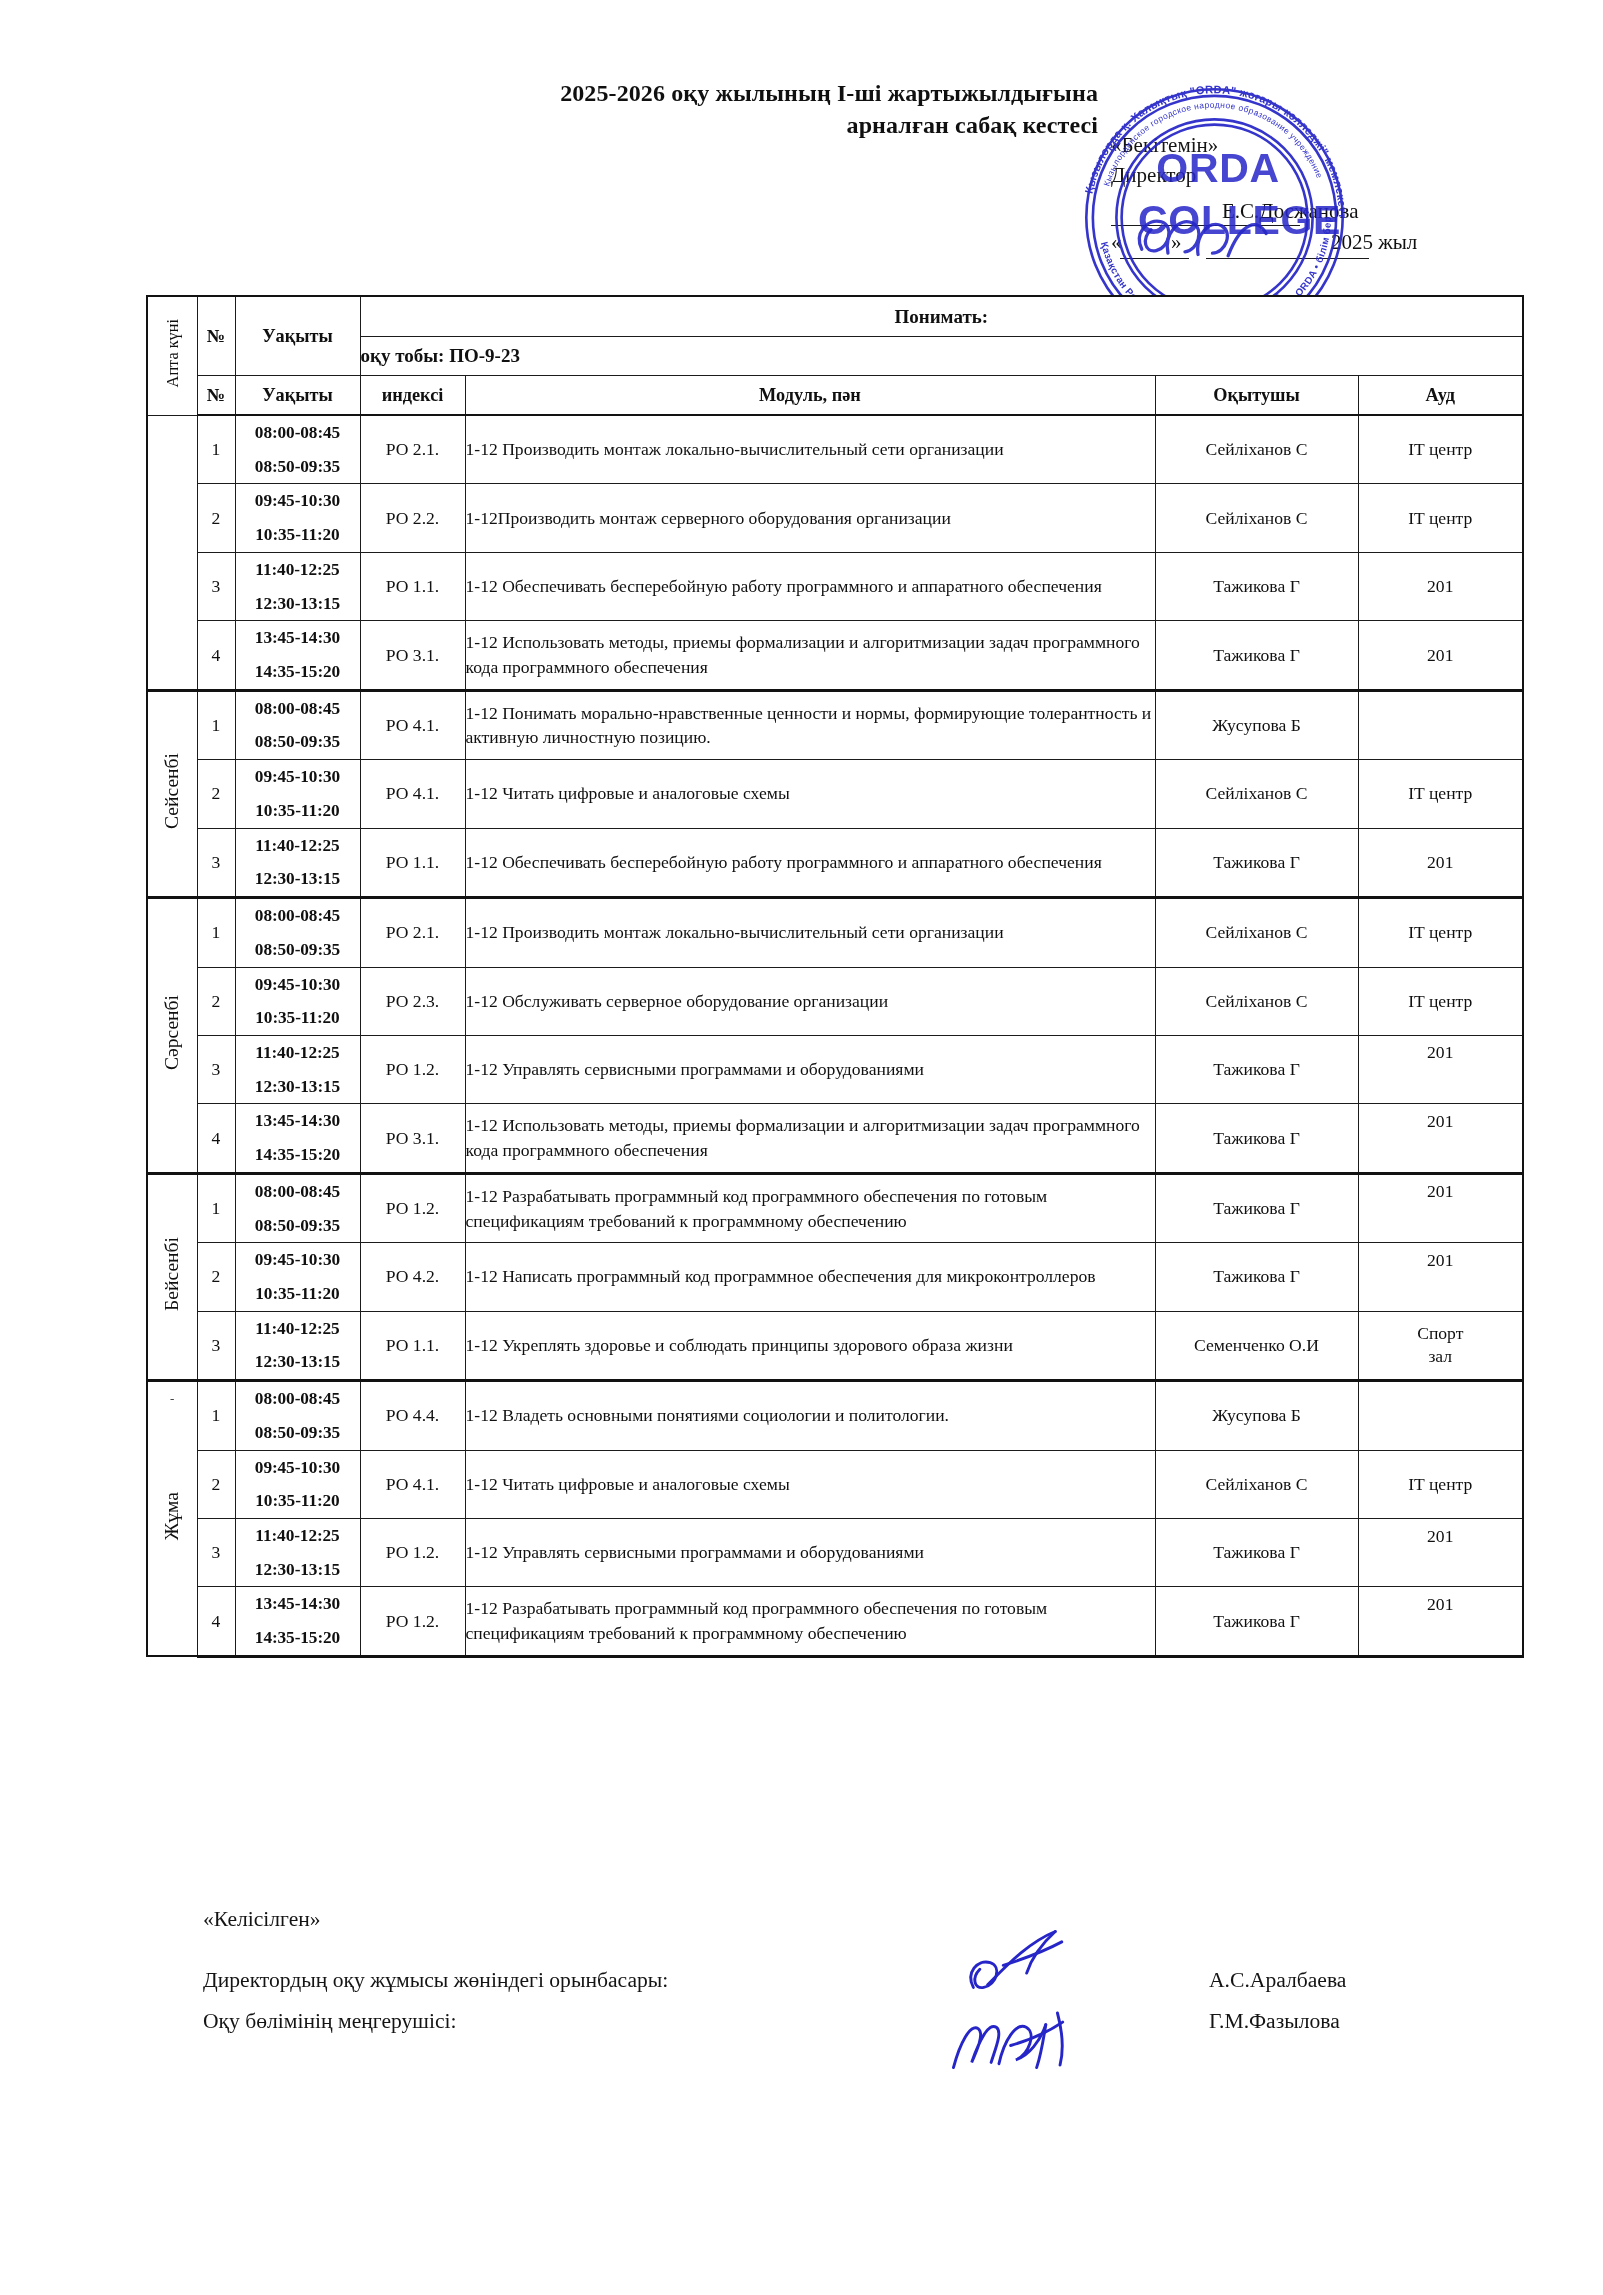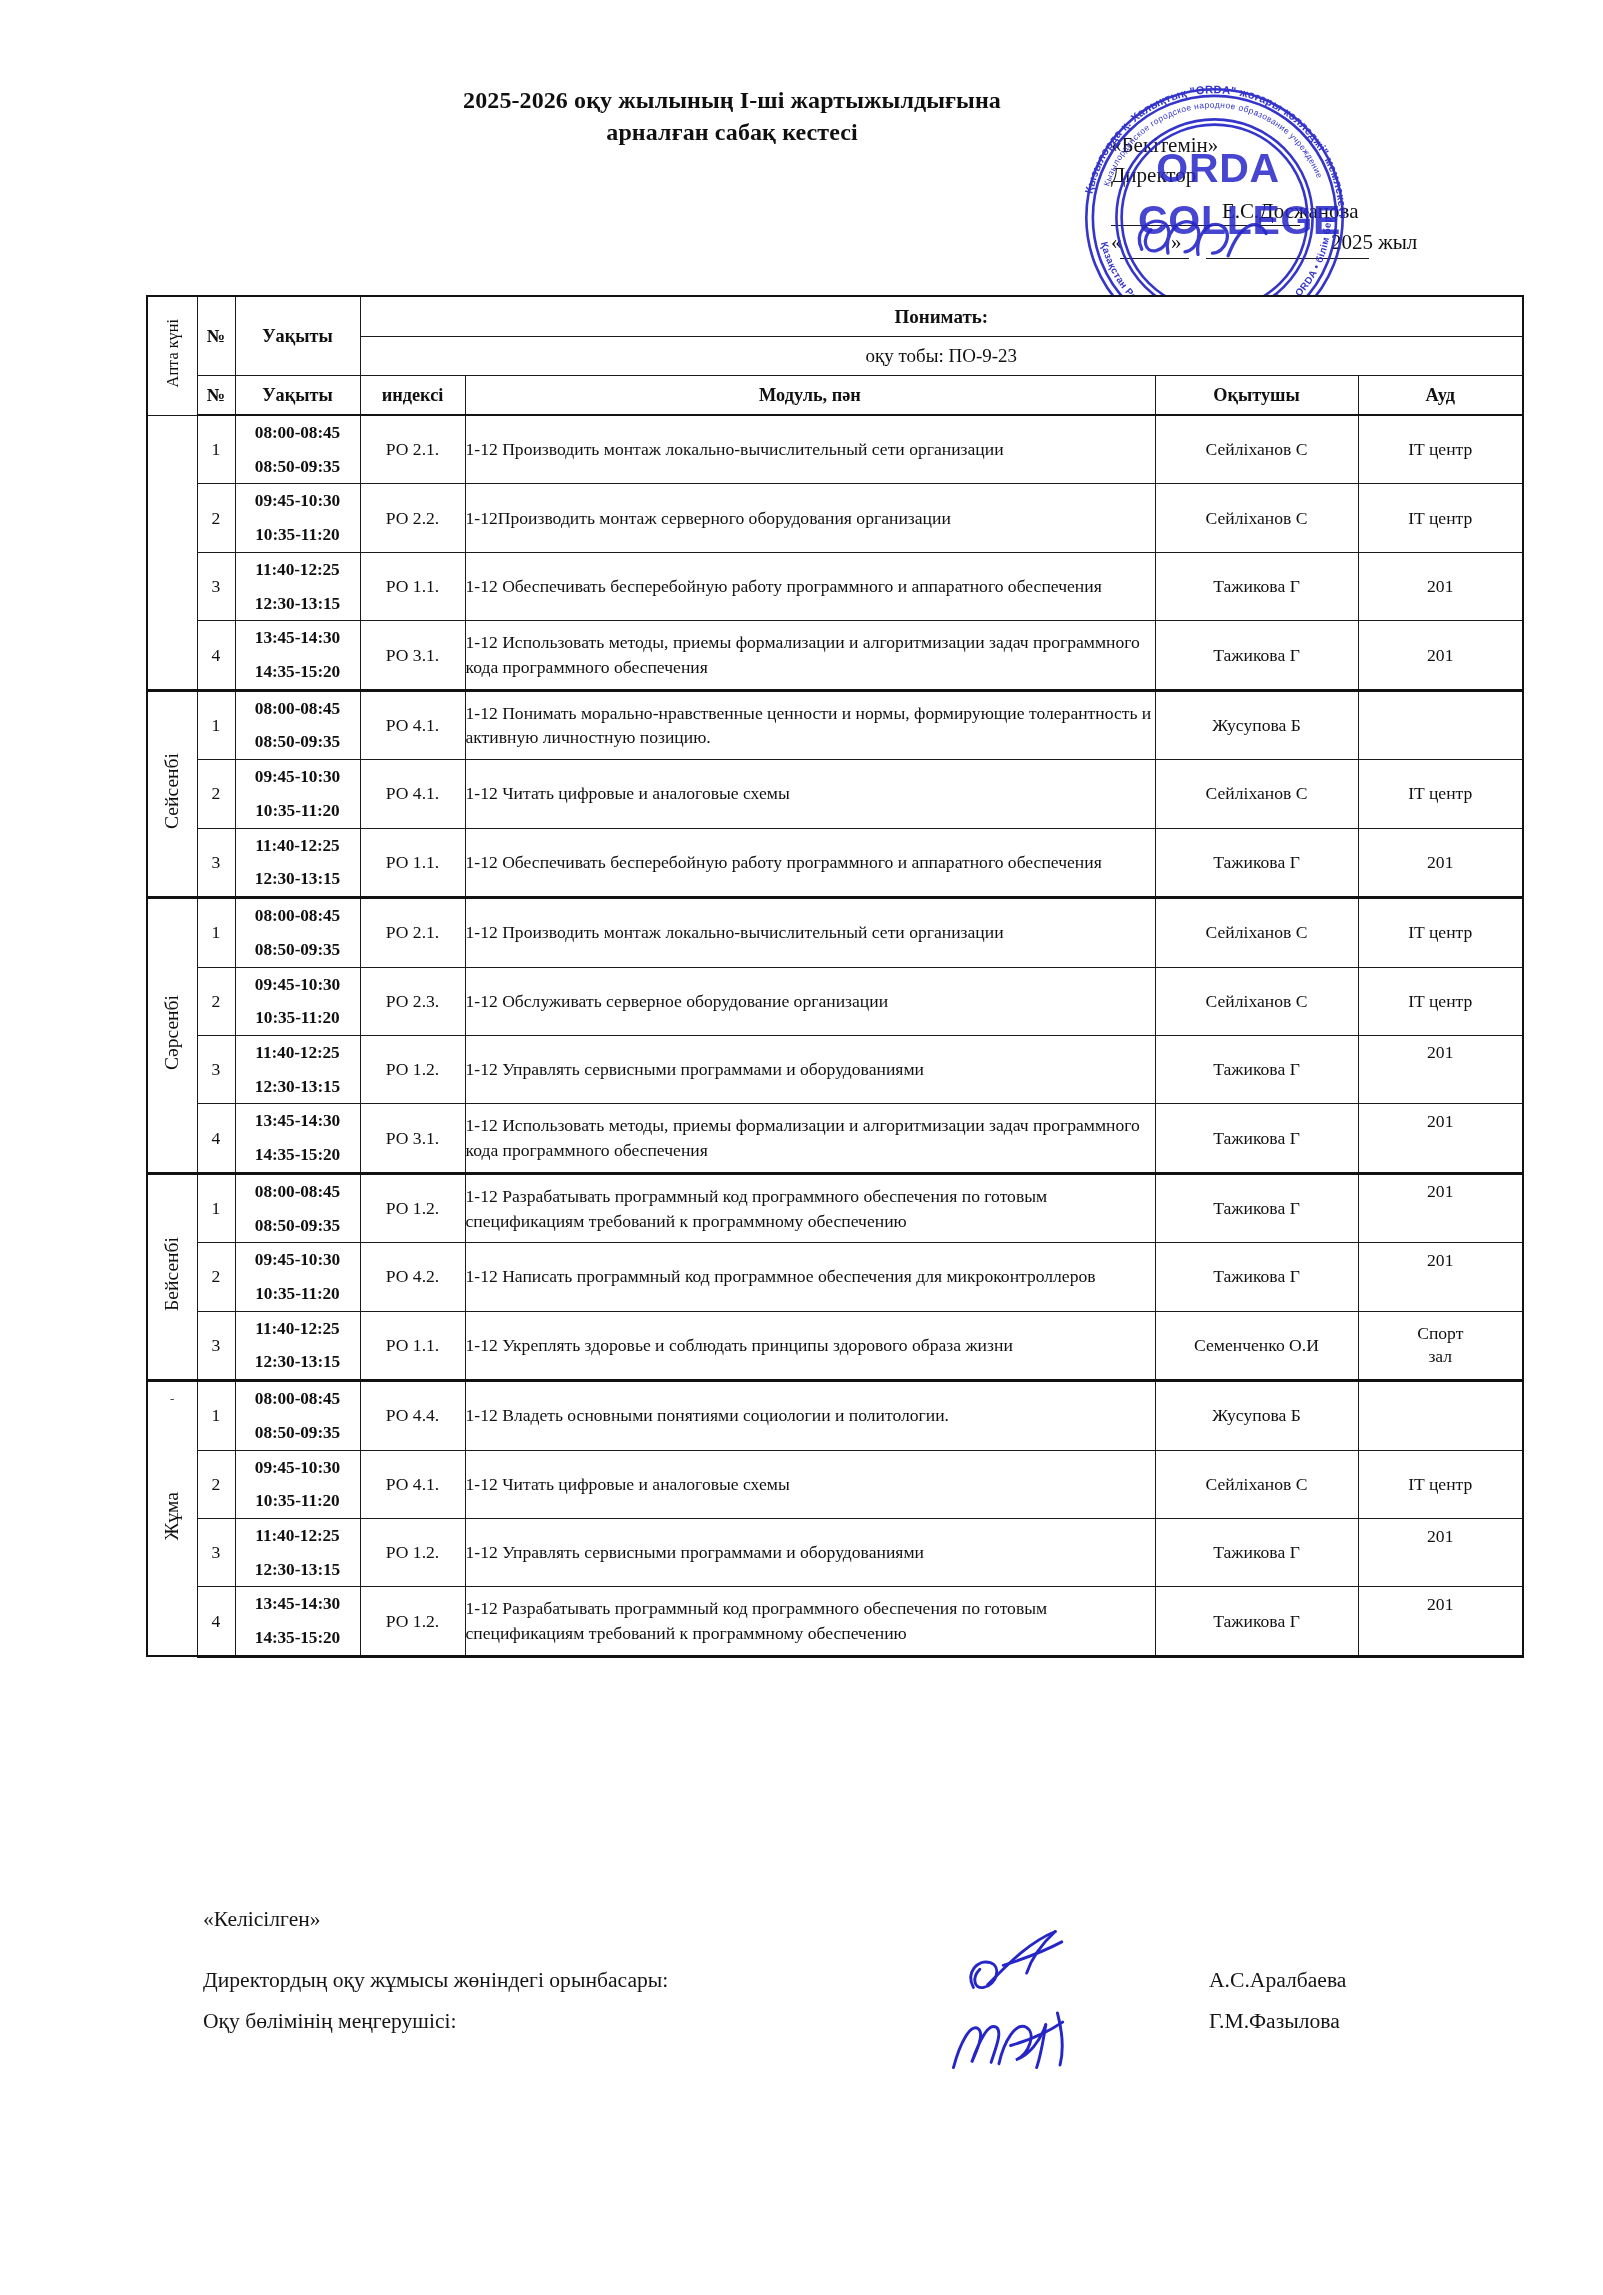--- a/index.html
+++ b/index.html
@@ -8,23 +8,22 @@
     width:1604px;height:2295px;position:relative;overflow:hidden;
     font-family:"Liberation Serif","DejaVu Serif",serif;
     color:#101010;
     -webkit-font-smoothing:antialiased;
   }
   .page{position:absolute;inset:0;}
 
   
   .title-block{
     position:absolute;left:366px;top:78px;width:732px;
-    text-align:center;font-weight:bold;font-size:24px;line-height:1.32;
+    text-align:right;font-weight:bold;font-size:24px;line-height:1.32;
     letter-spacing:0.1px;
-    margin-top:7px;
   }
   .title-l2{display:block;}
 
   
   .approval{
     position:absolute;left:1111px;top:131px;width:366px;
     font-size:21px;line-height:1.42;color:#151515;
   }
   .approval .ln{display:block;white-space:nowrap;}
   .approval-name{
@@ -83,21 +82,21 @@
   col.c-idx{width:105px;}
   col.c-mod{width:690px;}
   col.c-tea{width:203px;}
   col.c-aud{width:165px;}
 
   
   .h-spec{
     text-align:center;font-weight:bold;font-size:19px;height:39px;
   }
   .h-group{
-    text-align:center;font-weight:normal;font-size:19px;height:38px;
+    text-align:left;font-weight:bold;font-size:19px;height:38px;
   }
   .h-sub{
     text-align:center;font-weight:bold;font-size:18.3px;height:38px;
   }
   .h-rot{
     text-align:center;vertical-align:middle;padding:0;
   }
   .rot-inner{
     writing-mode:vertical-rl;transform:rotate(180deg);
     font-size:16.3px;white-space:nowrap;margin:0 auto;

